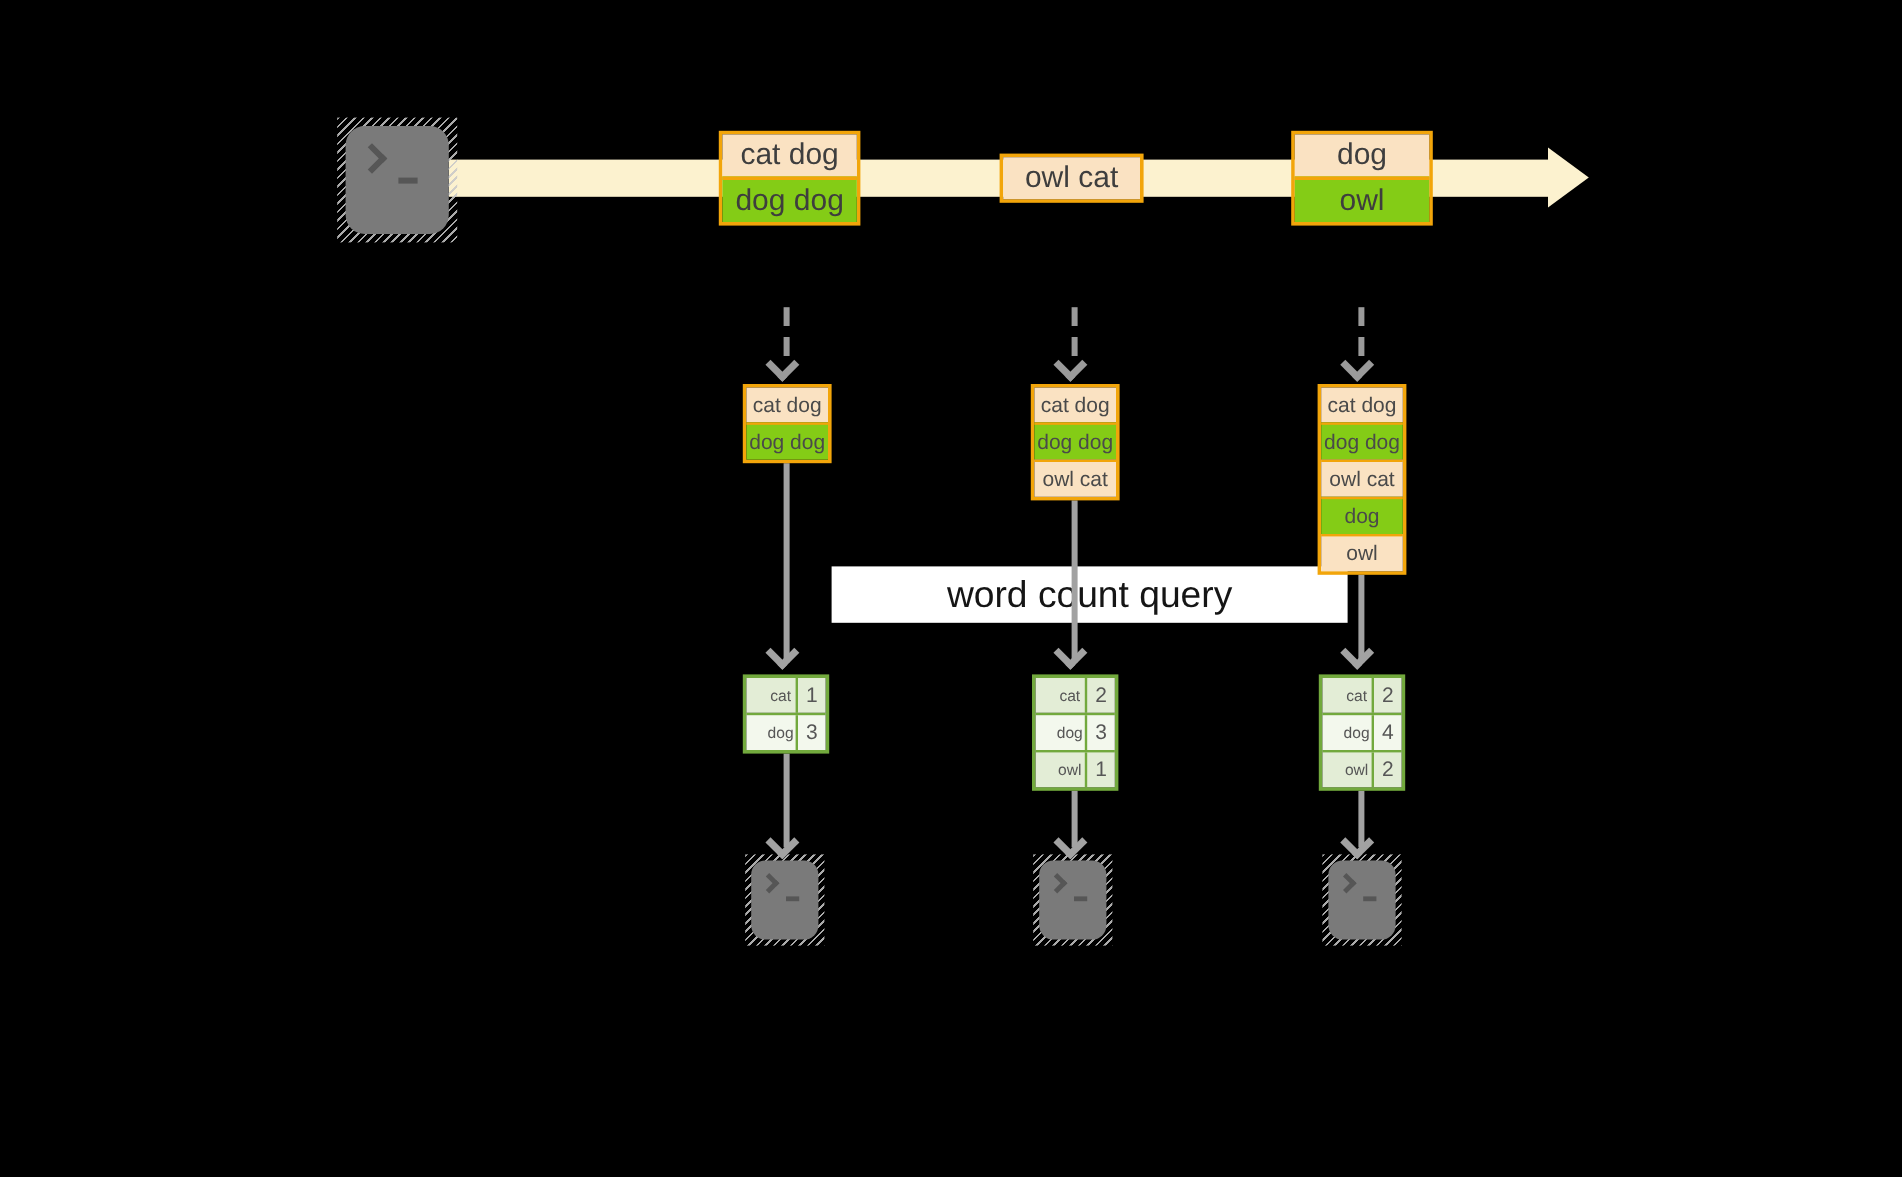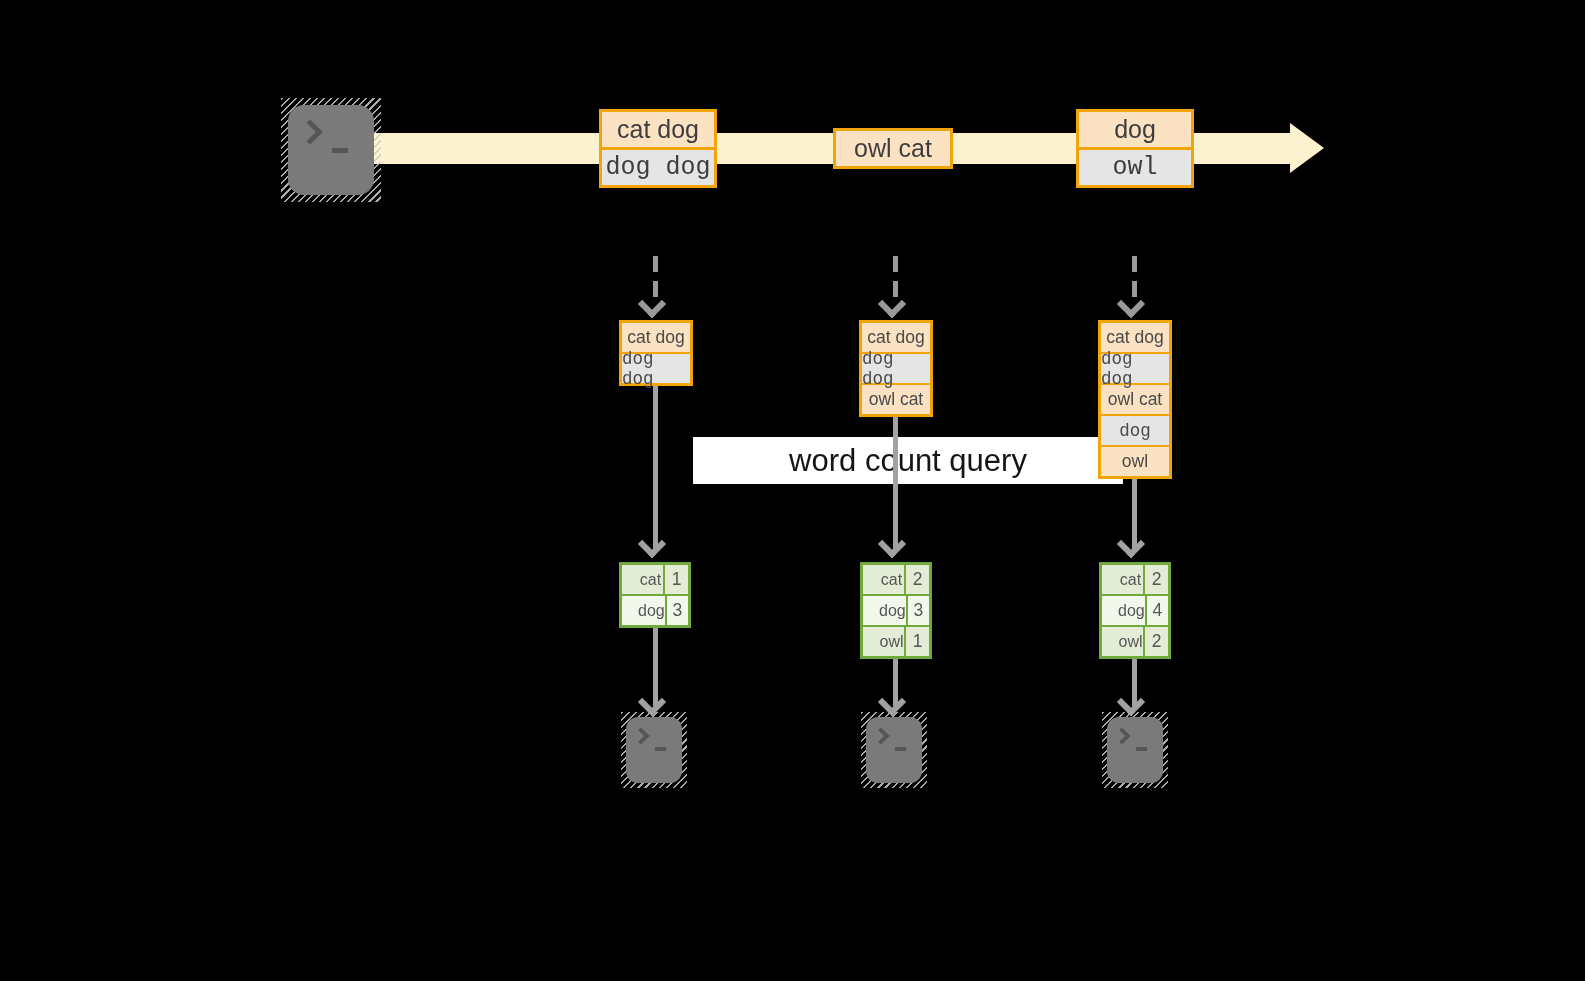--- a/index.html
+++ b/index.html
@@ -11,27 +11,27 @@
   .band{background:#FCF2CF;z-index:1;}
   .bandhead{width:0;height:0;border-left:34px solid #FCF2CF;border-top:25px solid transparent;border-bottom:25px solid transparent;z-index:1;}
 
   
   .obox{border:3px solid #F2A50A;z-index:4;}
   .ocell{display:flex;align-items:center;justify-content:center;height:35px;font-size:25px;color:#3E3E3E;}
   .ocell + .ocell{border-top:3px solid #F2A50A;}
   .scell{display:flex;align-items:center;justify-content:center;height:29px;font-size:17.5px;color:#4A4A4A;}
   .scell + .scell{border-top:2px solid #F2A50A;}
   .peach{background:#FAE2C2;}
-  .cream{background:#e5e5e5;font-family:Liberation Mono, monospace;}
+  .cream{background:#84cc16;}
 
   
   .gtable{border:3px solid #72A93D;z-index:4;}
   .grow{display:flex;height:29px;}
   .grow + .grow{border-top:2px solid #72A93D;}
-  .gword{flex:1;display:flex;align-items:center;justify-content:center;font-size:16px;color:#565656;padding-left:16px;}
+  .gword{flex:1;display:flex;align-items:center;justify-content:center;font-size:13px;color:#565656;padding-left:16px;}
   .gnum{width:23px;border-left:2px solid #72A93D;display:flex;align-items:center;justify-content:center;font-size:17.5px;color:#565656;}
   .g-dark{background:#E3EDD6;}
   .g-light{background:#F3F8ED;}
 
   
   .shaft-dashed{width:5px;background:repeating-linear-gradient(to bottom,#9A9A9A 0 16px,transparent 16px 25px);z-index:3;}
   .shaft-solid{width:5px;background:#A2A2A2;z-index:3;}
   .chev{width:20px;height:20px;border-right:6px solid #A2A2A2;border-bottom:6px solid #A2A2A2;transform:rotate(45deg);z-index:3;}
   .chev.dash{border-color:#9A9A9A;}
 
@@ -88,21 +88,21 @@
     <div class="scell peach">owl cat</div>
   </div>
   <div class="abs obox" style="left:1098px;top:320px;width:74px;">
     <div class="scell peach">cat dog</div>
     <div class="scell cream">dog dog</div>
     <div class="scell peach">owl cat</div>
     <div class="scell cream">dog</div>
     <div class="scell peach">owl</div>
   </div>
 
-  <div class="abs qlabel" style="left:693px;top:437px;width:430px;height:47px;">word count query</div>
+  <div class="abs qlabel" style="left:693px;top:472px;width:430px;height:47px;">word count query</div>
 
   <div class="abs shaft-solid" style="left:653px;top:386px;height:166px;"></div>
   <div class="abs chev" style="left:642px;top:534px;"></div>
   <div class="abs shaft-solid" style="left:893px;top:417px;height:135px;"></div>
   <div class="abs chev" style="left:882px;top:534px;"></div>
   <div class="abs shaft-solid" style="left:1132px;top:479px;height:73px;"></div>
   <div class="abs chev" style="left:1121px;top:534px;"></div>
 
   <div class="abs gtable" style="left:619px;top:562px;width:72px;">
     <div class="grow g-dark">

